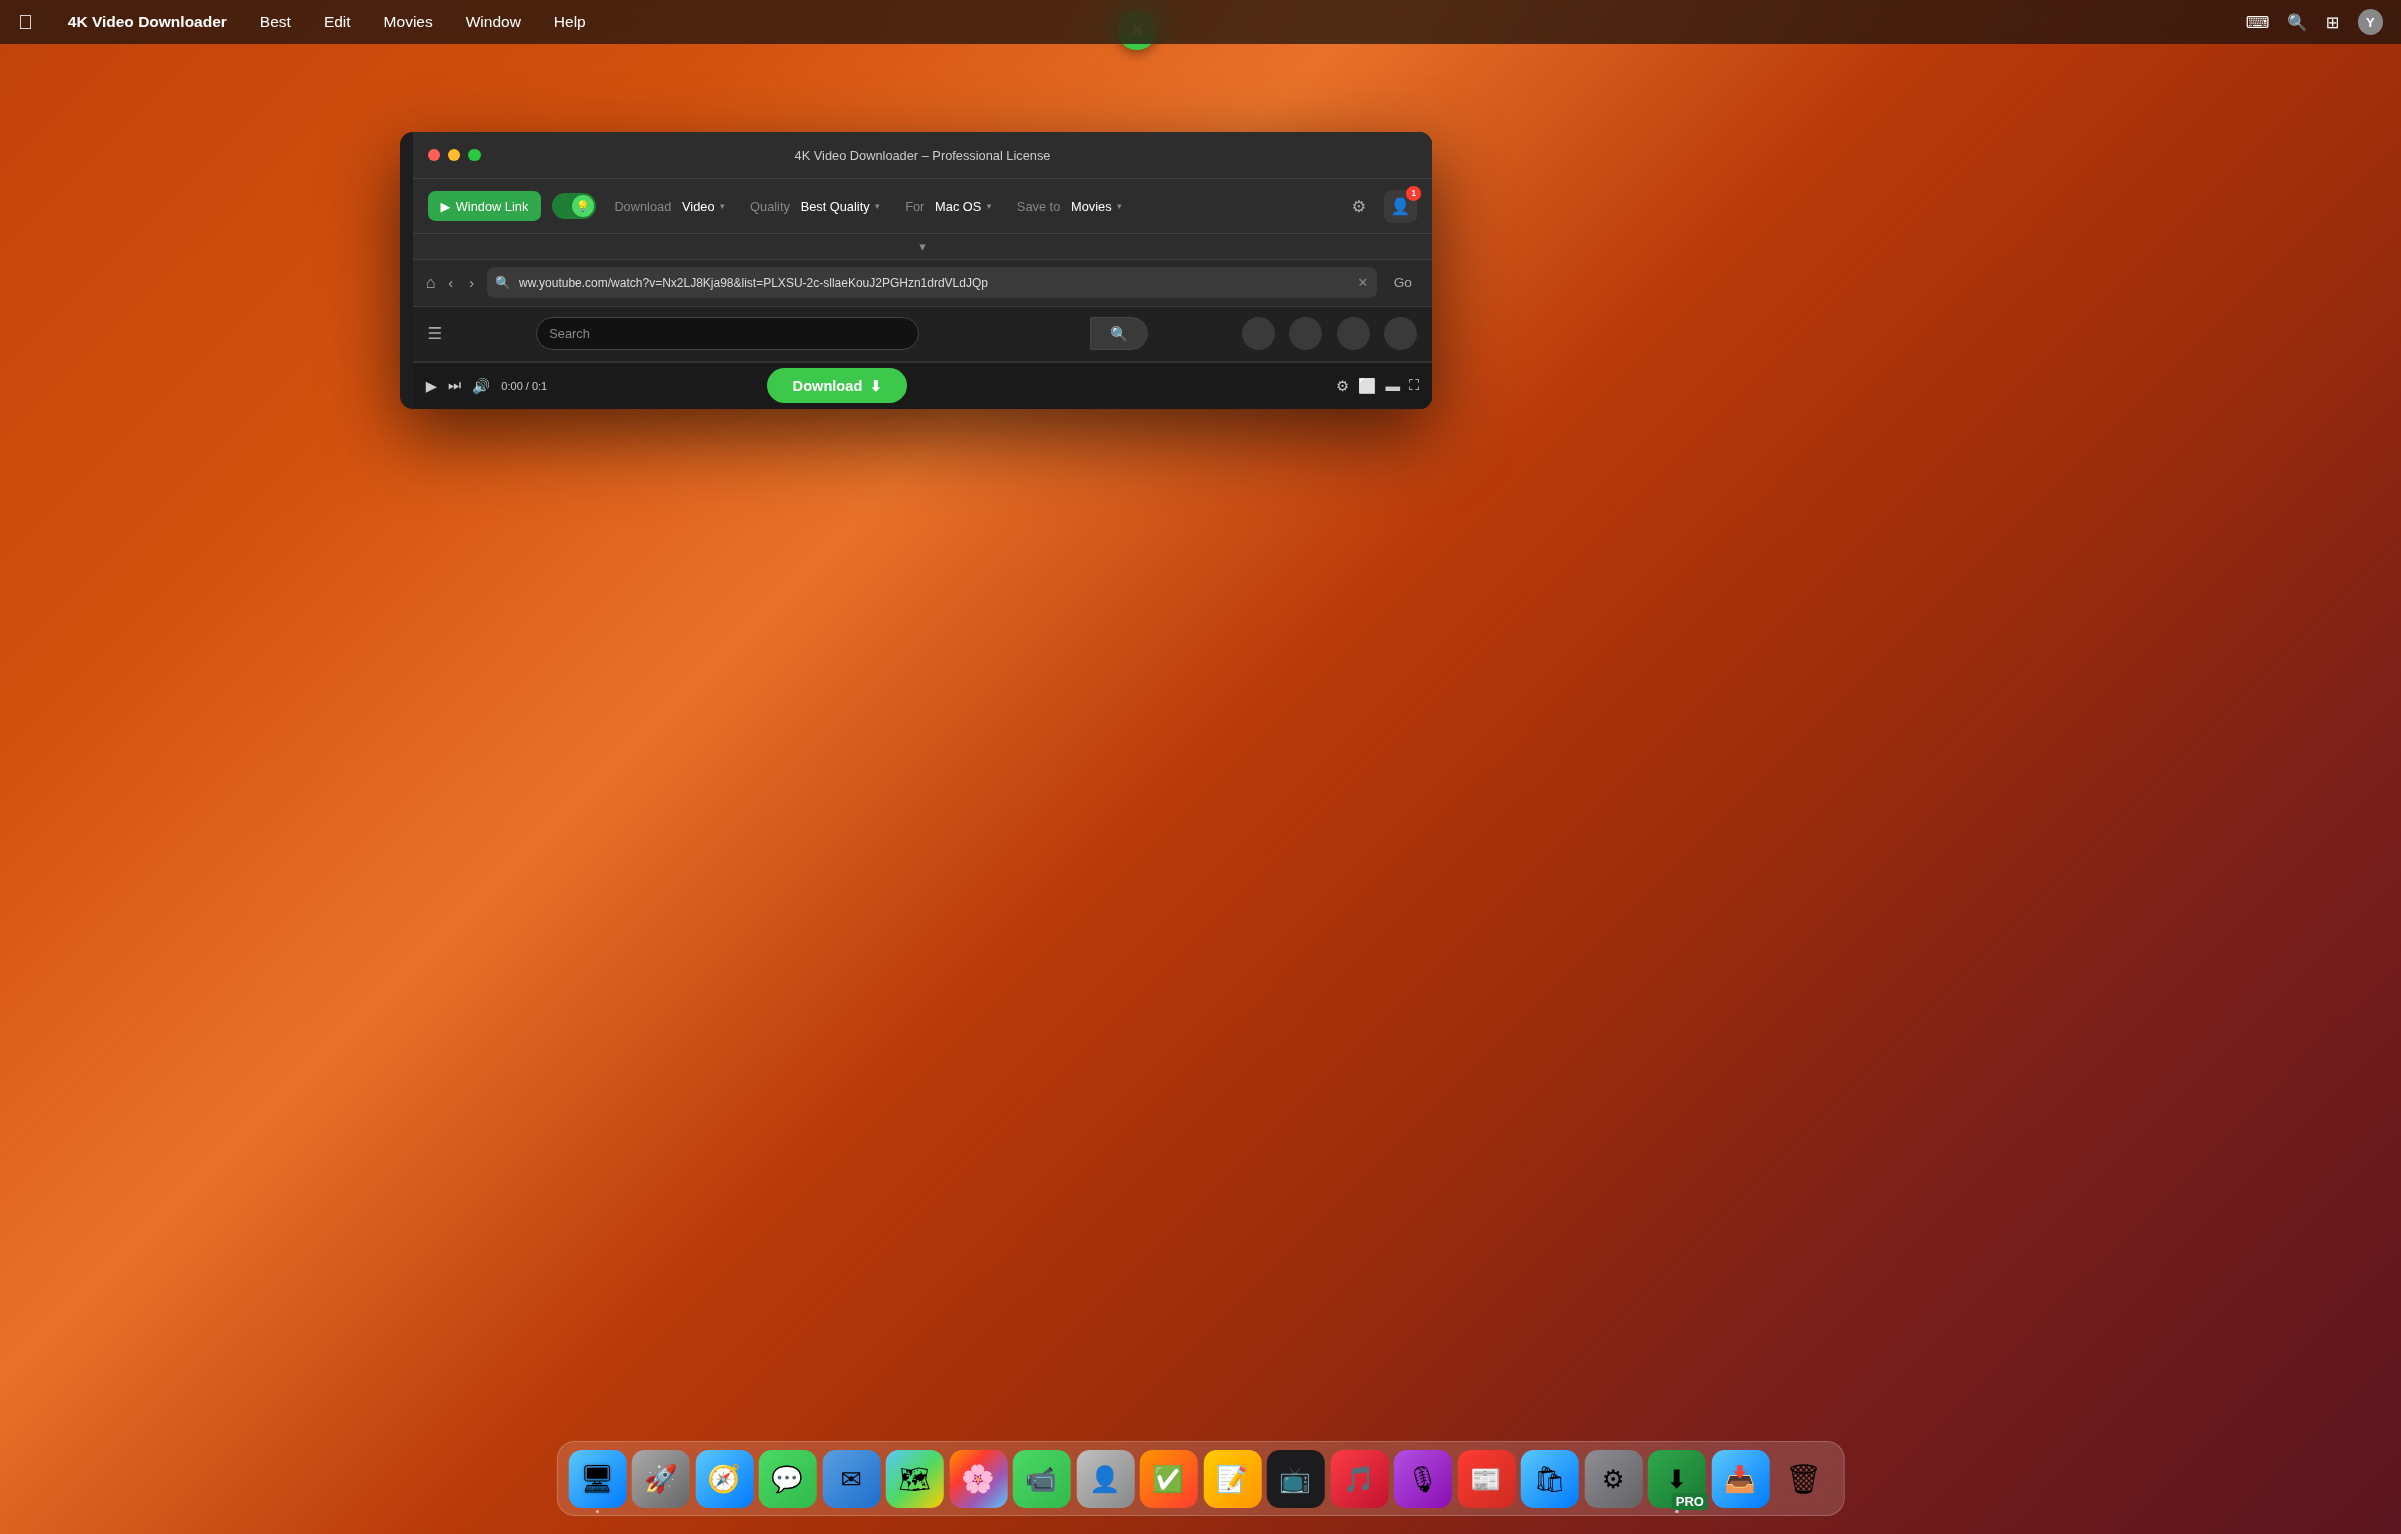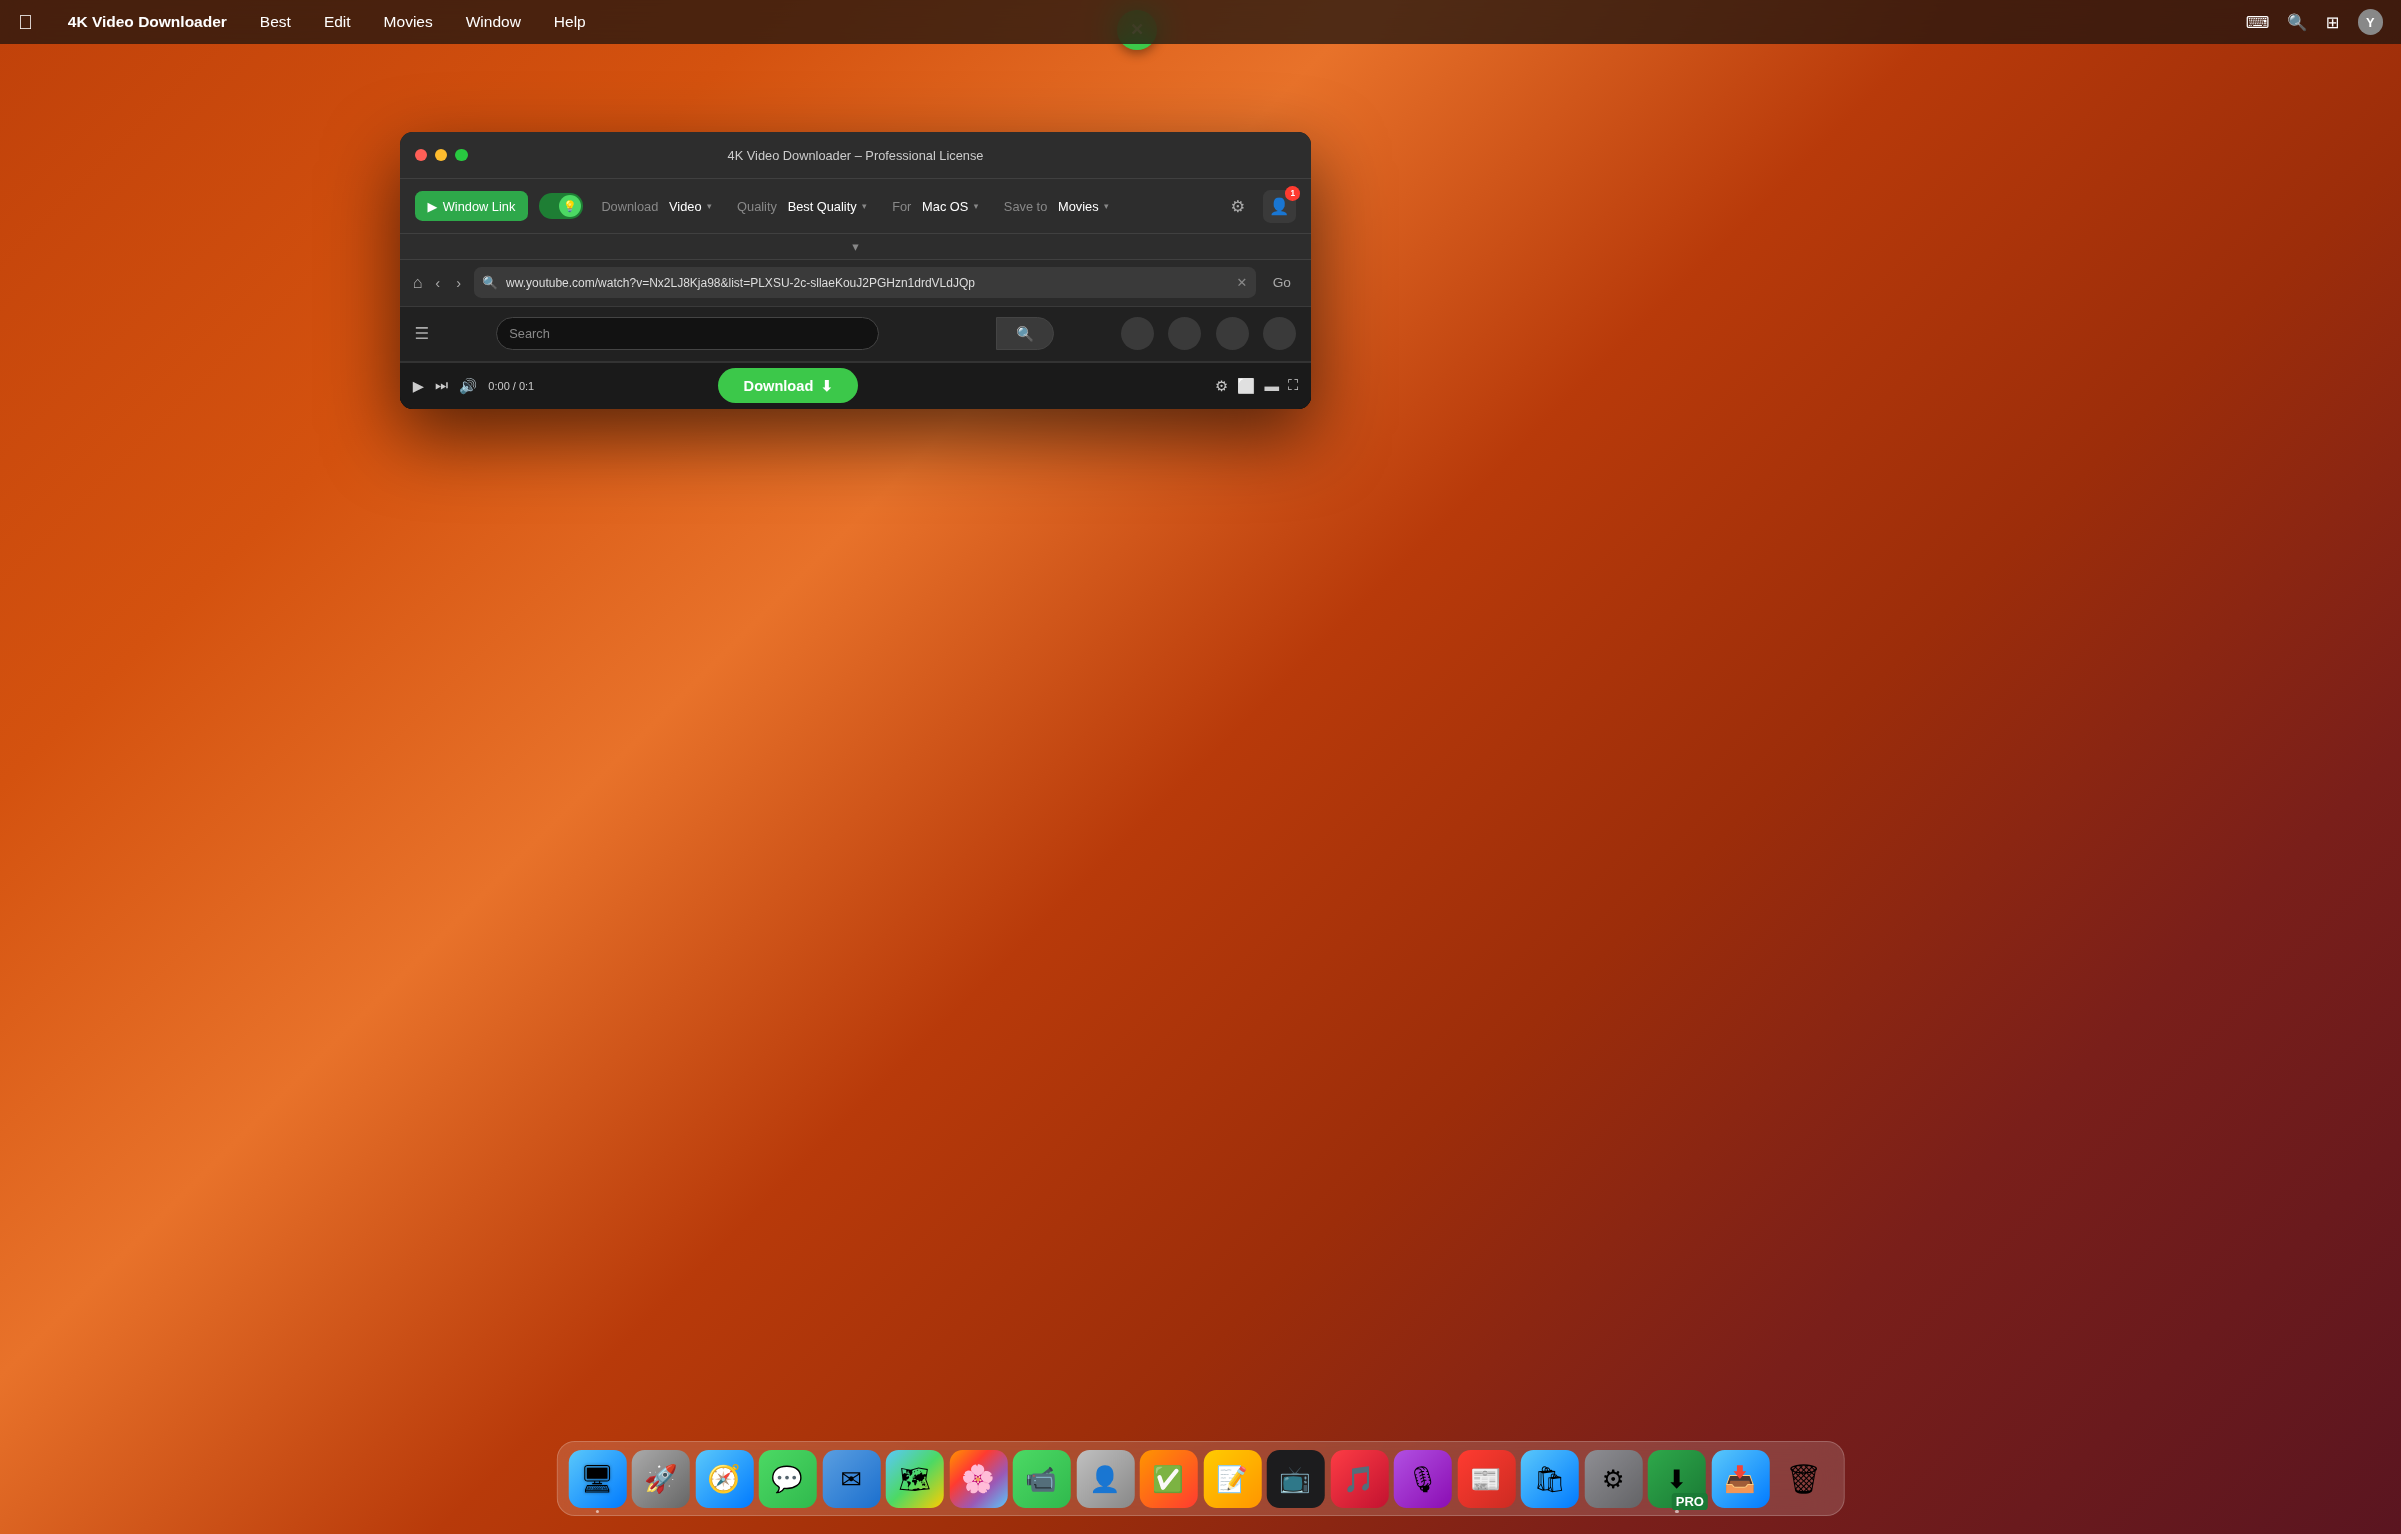--- a/index.html
+++ b/index.html
@@ -58,25 +58,26 @@
       color: white;
       font-size: 12.8px;
       font-weight: 600;
     }
 
     
     .window {
       position: absolute;
       top: 66px;
       left: 200px;
-      width: 911px;
+      width: 1032px;
       border-radius: 12.8px;
       overflow: hidden;
       box-shadow: 0 27px 73px rgba(0,0,0,0.6);
       background: #1e1e1e;
+      padding-left: 13px;
     }
 
     
     .titlebar {
       height: 47px;
       background: #2d2d2d;
       display: flex;
       align-items: center;
       justify-content: center;
       position: relative;

